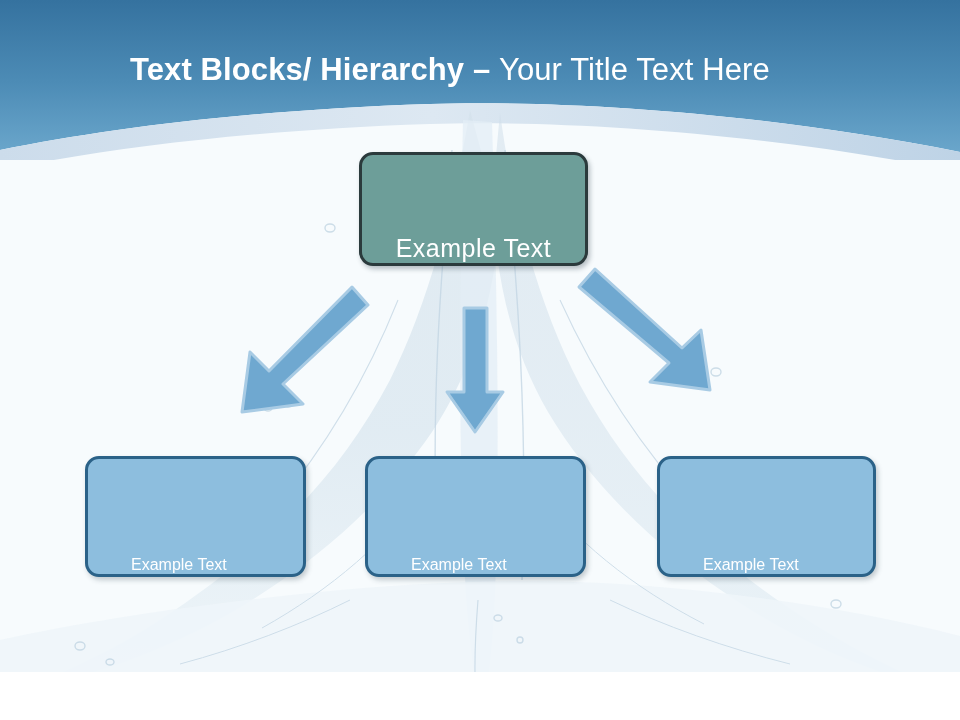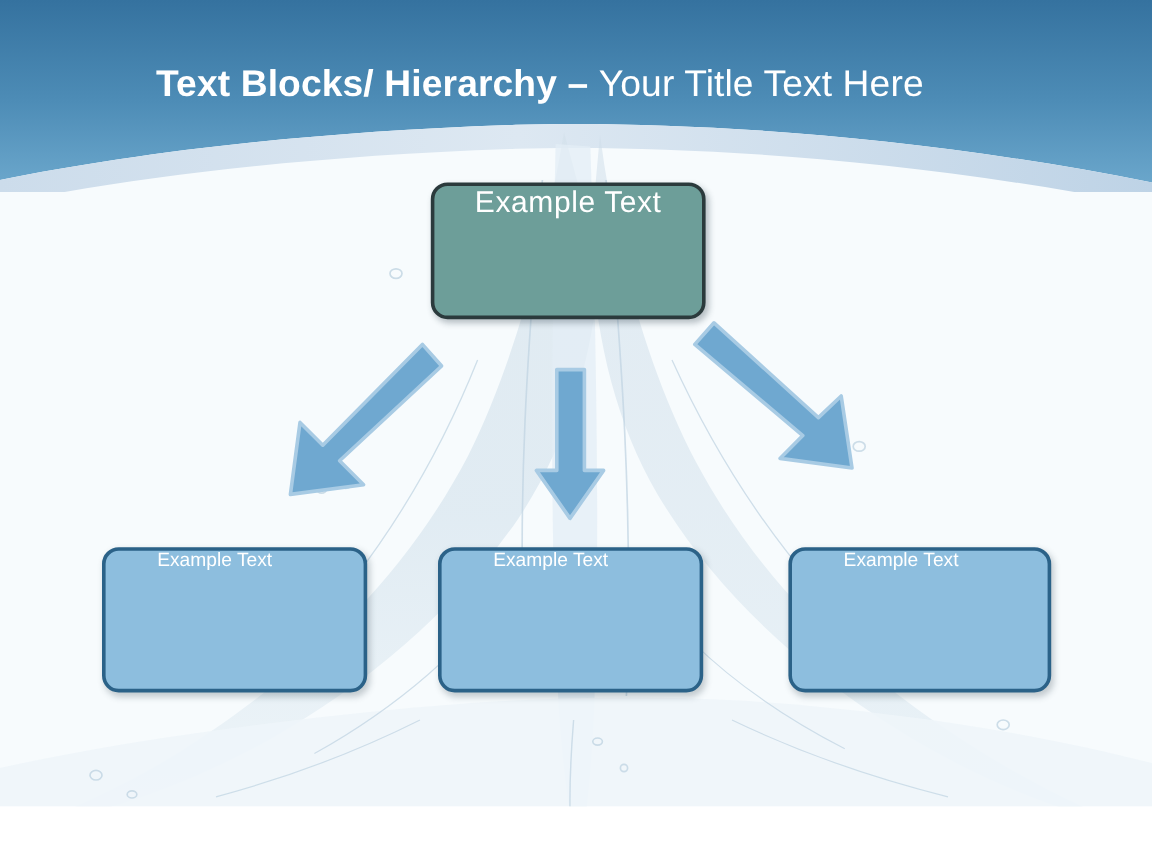--- a/index.html
+++ b/index.html
@@ -49,21 +49,21 @@
     letter-spacing: 0.1px;
   }
   .title-bold { font-weight: bold; }
   .title-reg  { font-weight: normal; }
 
   
   .node {
     position: absolute;
     box-sizing: border-box;
     display: flex;
-    align-items: flex-start;
+    align-items: flex-end;
     color: #ffffff;
   }
 
   .node-top {
     left: 359px;
     top: 152px;
     width: 229px;
     height: 114px;
     background: #6d9e99;
     border: 3px solid #2b3a3c;

